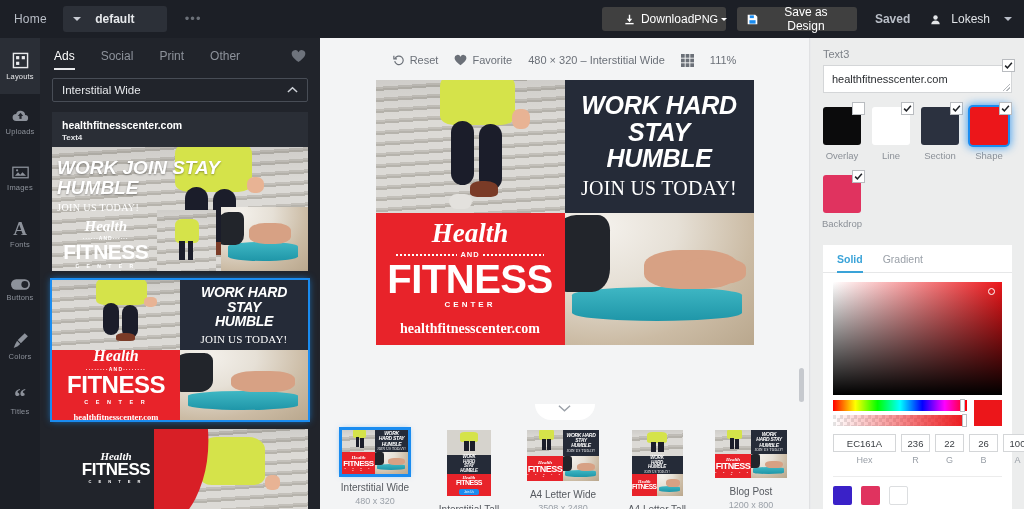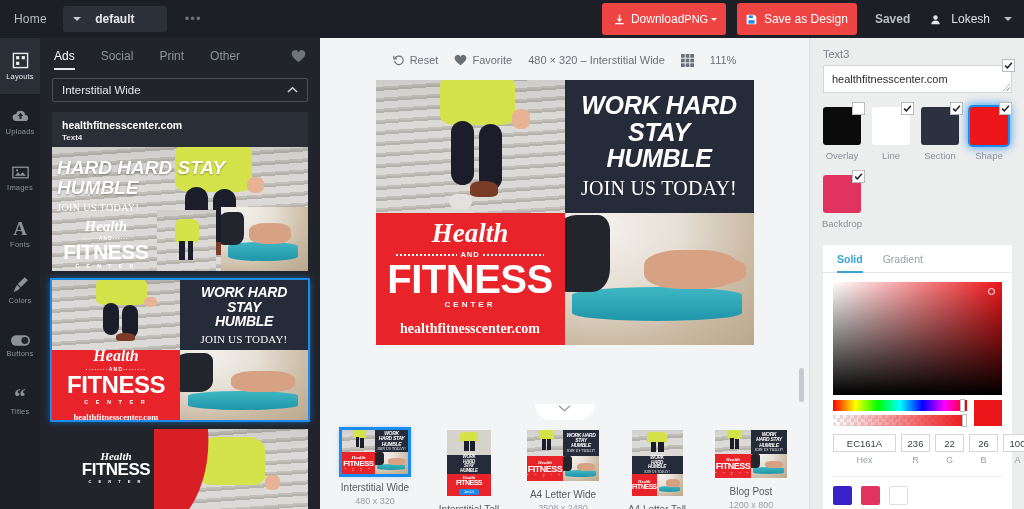--- a/index.html
+++ b/index.html
@@ -28,23 +28,23 @@
   }
   .tb-select .caret {
     position: absolute; left: 10px; top: 50%; margin-top: -2px;
     width: 0; height: 0; border-left: 4px solid transparent;
     border-right: 4px solid transparent; border-top: 4px solid #c8ccd3;
   }
   .tb-select .lbl { color: #e6e8eb; font-size: 12px; font-weight: bold; }
   .tb-dots { margin-left: 18px; color: #6b7078; font-size: 13px; letter-spacing: 1px; line-height: 8px;}
   .tb-right { margin-left: auto; display: flex; align-items: center; padding-right: 12px; }
   .btn-blue {
-    height: 32px; background: #ef4444; border-radius: 3px; border: none;
+    height: 24px; background: #404040; border-radius: 3px; border: none;
     color: #fff; font-size: 12px; display: flex; align-items: center;
-    font-family: "Liberation Sans", sans-serif; cursor: pointer; padding: 0;
+    font-family: "Liberation Sans", sans-serif; cursor: pointer; padding: 10px;
   }
   .btn-dl { width: 124px; }
   .btn-dl .dl-main { display: flex; align-items: center; padding-left: 12px; flex: 1; }
   .btn-dl .dl-fmt { padding-right: 11px; font-size: 11px; display:flex; align-items:center; gap:3px;}
   .btn-save { width: 120px; margin-left: 11px; justify-content: center; gap: 7px; }
   .tb-saved { color: #b9bec7; font-size: 12px; margin-left: 18px; font-weight: bold; }
   .tb-user { color: #dfe2e6; font-size: 12px; margin-left: 20px; display: flex; align-items: center; gap: 10px; }
   .tb-user .uc { width: 0; height: 0; border-left: 4px solid transparent; border-right: 4px solid transparent; border-top: 4px solid #b9bec7; margin-left: 4px;}
   svg { display: block; }
 
@@ -299,35 +299,35 @@
         </svg>
       </span>
       <span class="rl">Images</span>
     </div>
     <div class="rail-item">
       <span style="font-size:19px;font-weight:bold;line-height:17px;color:#8d929b;font-family:'Liberation Serif',serif;">A</span>
       <span class="rl">Fonts</span>
     </div>
     <div class="rail-item">
       <span>
+        <svg width="19" height="11" viewBox="0 0 22 12" fill="currentColor">
+            <rect x="0" y="0" width="22" height="12" rx="6"></rect>
+            <circle cx="16" cy="6" r="4" fill="#21242b"></circle>
+          </svg>
+      </span>
+      <span class="rl">Buttons</span>
+    </div>
+    <div class="rail-item">
+      <span>
         <svg width="17" height="17" viewBox="0 0 18 18" fill="currentColor">
             <path d="M13.5 1.2l3.3 3.3-7.4 7.4-3.3-3.3z"></path>
             <path d="M5.4 9.3l3.3 3.3-2.6 2.6-4.3 1.7 1.7-4.3z"></path>
           </svg>
       </span>
       <span class="rl">Colors</span>
-    </div>
-    <div class="rail-item">
-      <span>
-        <svg width="19" height="11" viewBox="0 0 22 12" fill="currentColor">
-            <rect x="0" y="0" width="22" height="12" rx="6"></rect>
-            <circle cx="16" cy="6" r="4" fill="#21242b"></circle>
-          </svg>
-      </span>
-      <span class="rl">Buttons</span>
     </div>
     <div class="rail-item">
       <span style="font-size:24px;font-weight:bold;line-height:16px;color:#8d929b;font-family:'Liberation Serif',serif;">“</span>
       <span class="rl">Titles</span>
     </div>
   </div>
 
   <div class="side">
     <div class="side-tabs">
       <div class="side-tab active">Ads</div>
@@ -359,21 +359,21 @@
         </div>
         <div class="ad" style="height:124px;">
           <div class="cell photo-stairs" style="position:absolute;inset:0;">
             <div class="jacket" style="left:48%;top:-6%;width:30%;height:42%;"></div>
             <div class="leg" style="left:52%;top:32%;width:9%;height:48%;border-radius:14px;"></div>
             <div class="leg" style="left:63%;top:34%;width:9%;height:50%;border-radius:14px;"></div>
             <div class="skin" style="left:76%;top:24%;width:7%;height:13%;"></div>
             <div class="shoe" style="left:60%;top:77%;width:11%;height:10%;"></div>
           </div>
           <div style="position:absolute;left:2%;top:9%;right:2%;color:#fff;">
-            <div style="font:italic bold 19px/1.02 'Liberation Sans',sans-serif;text-shadow:0 1px 2px rgba(0,0,0,.35);">HARD HARD STAY</div>
+            <div style="font:italic bold 19px/1.02 'Liberation Sans',sans-serif;text-shadow:0 1px 2px rgba(0,0,0,.35);">WORK JOIN STAY</div>
             <div style="font:italic bold 19px/1.02 'Liberation Sans',sans-serif;text-shadow:0 1px 2px rgba(0,0,0,.35);">HUMBLE</div>
             <div style="font:10px/1 'Liberation Serif',serif;margin-top:6px;letter-spacing:.4px;">JOIN US TODAY!</div>
           </div>
           <div style="position:absolute;left:4%;top:58%;color:#fff;text-align:center;width:34%;">
             <div class="hf-script" style="font-size:15px;line-height:1;">Health</div>
             <div style="font-size:5px;letter-spacing:1px;font-weight:bold;margin:1px 0 1px;">······AND······</div>
             <div class="hf-fit" style="font-size:21px;line-height:.95;">FITNESS</div>
             <div class="hf-ctr" style="font-size:5px;margin-top:1px;">C E N T E R</div>
           </div>
           <div style="position:absolute;left:41%;top:51%;width:23%;height:49%;background:#d9dadd;overflow:hidden;">

